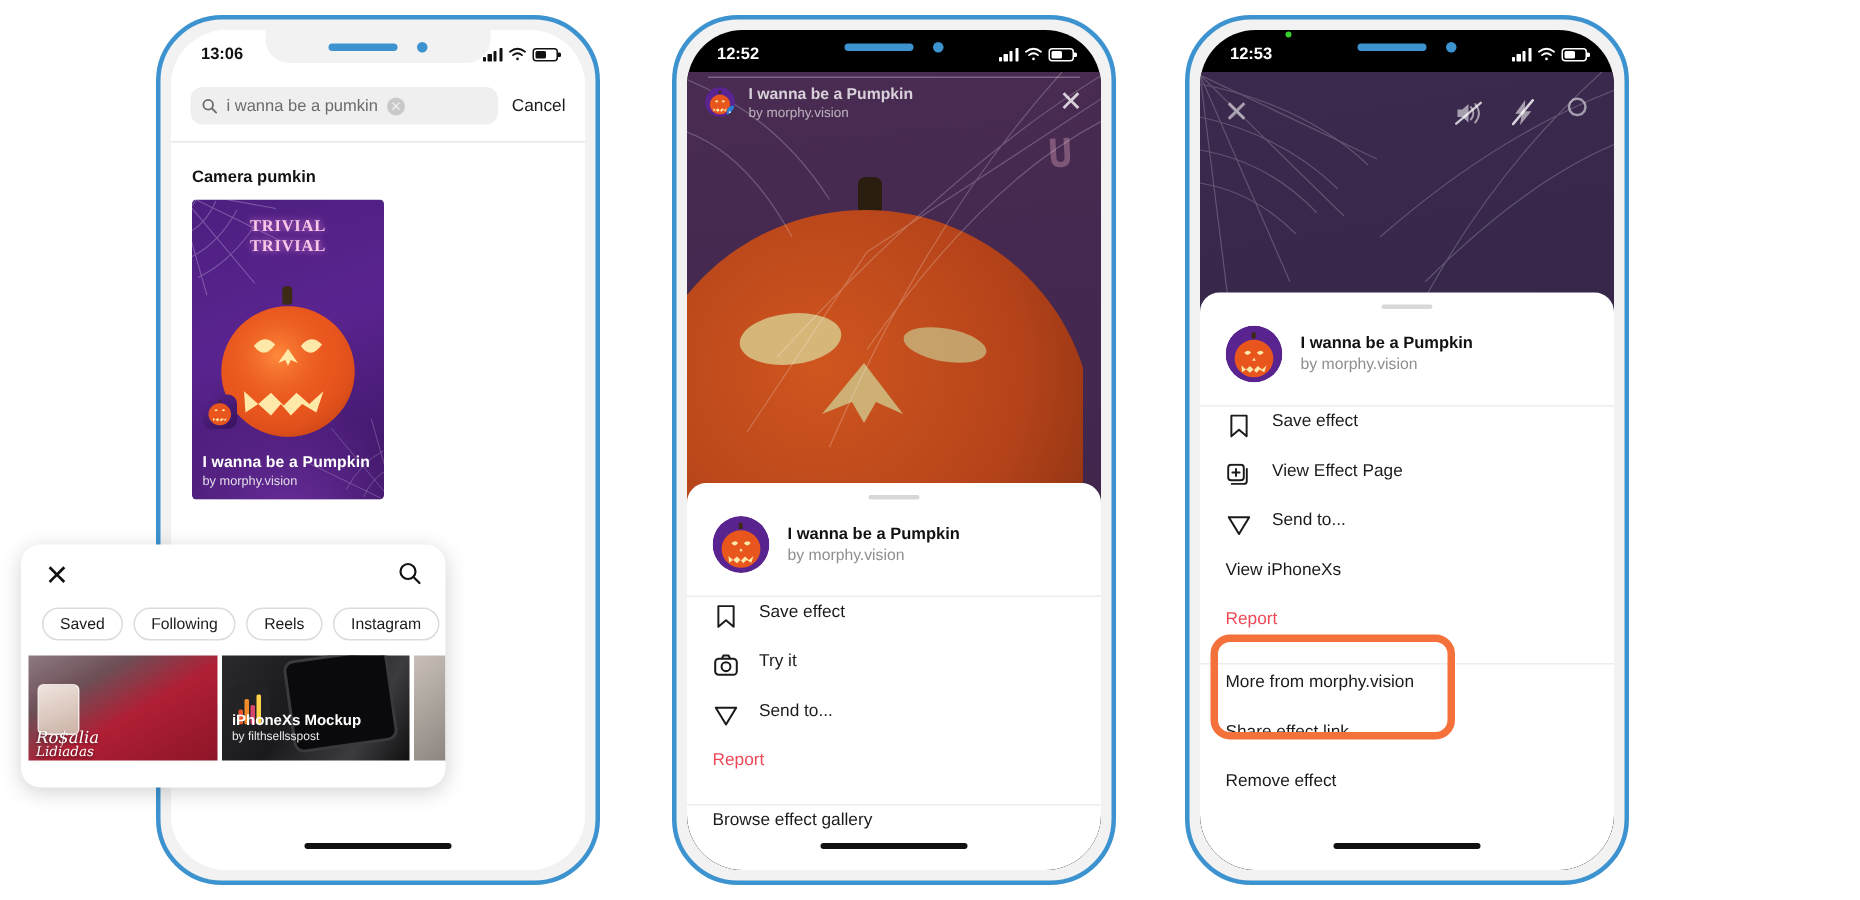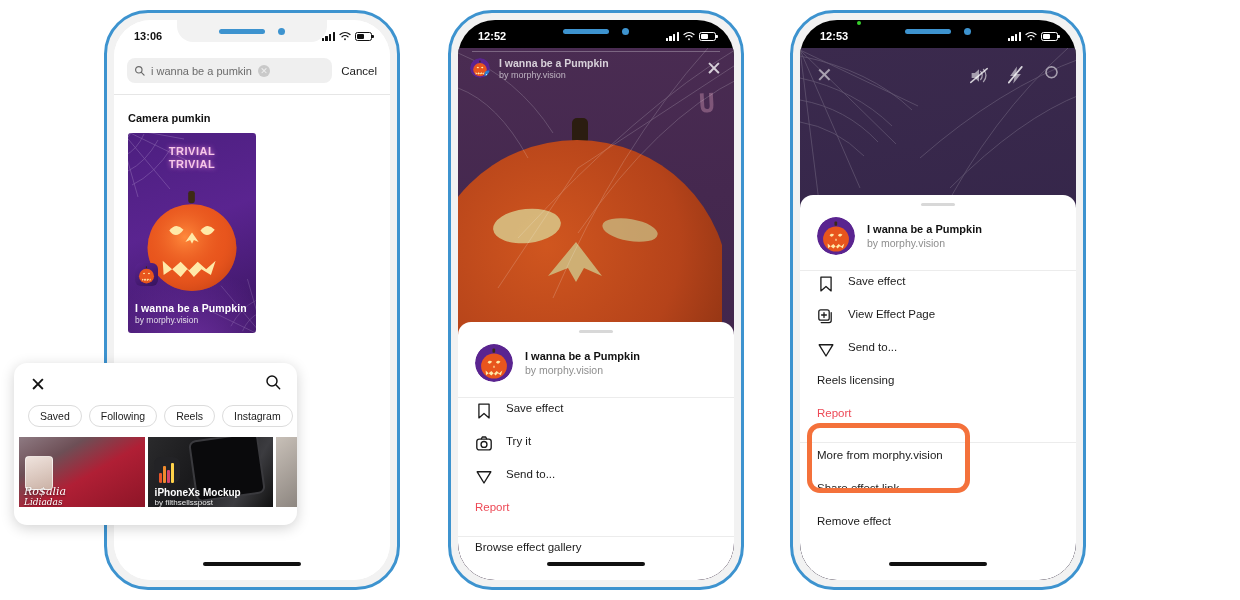--- a/index.html
+++ b/index.html
@@ -96,21 +96,21 @@
     margin-left: 14px; width: 128px; height: 200px; border-radius: 3px;
     position: relative; overflow: hidden;
     background:
       radial-gradient(ellipse 120% 70% at 50% 110%, #6d2fa0 0%, rgba(109,47,160,0) 60%),
       linear-gradient(160deg, #4c1f7f 0%, #5a2490 45%, #3a1560 100%);
   }
   .web { position:absolute; opacity:.30; }
   .web svg { display:block; }
   .card-title-txt {
     position:absolute; top: 12px; left: 0; right: 0; text-align:center;
-    font-family: Liberation Sans, sans-serif;
+    font-family: Liberation Serif, serif;
     font-size: 11px; font-weight: bold; letter-spacing: .5px; line-height: 1.15;
     color: #f7c8e8; text-shadow: 0 0 5px rgba(255,150,230,.8);
   }
   .pumpkin-big {
     position:absolute; left: 50%; top: 56px; transform: translateX(-50%);
     width: 96px; height: 104px;
   }
   .card-badge {
     position:absolute; left: 7px; bottom: 47px; width: 23px; height: 23px; border-radius: 6px;
     background: linear-gradient(145deg,#5a2490,#36135c); overflow:hidden;
@@ -136,21 +136,21 @@
                font-size: 13.5px; font-weight: bold; color:#111; pointer-events:none; }
   .gal-search { margin-left:auto; z-index:2; }
   .pills { display:flex; gap: 7px; padding: 0 14px 10px 14px; }
   .pill {
     border: 1px solid #dcdcdc; border-radius: 13px; height: 22px;
     display:flex; align-items:center; padding: 0 11px;
     font-size: 10.5px; font-weight: normal; color:#1b1b1b; white-space:nowrap;
   }
   .gal-grid { display:flex; gap: 3px; padding: 0 0 0 5px; }
   .g-thumb { width: 133px; height: 70px; position:relative; overflow:hidden; }
-  .g-thumb .lbl { position:absolute; left: 7px; bottom: 0; }
+  .g-thumb .lbl { position:absolute; left: 7px; bottom: 12px; }
   .g-thumb .lbl .t { font-size: 10px; font-weight: bold; color:#fff; }
   .g-thumb .lbl .s { font-size: 8px; color:#e8e8e8; }
   .g-thumb.partial { width: 22px; }
   .g-rosalia {
     background: linear-gradient(150deg,#8e7a82 0%,#6d4f56 28%,#b01f35 55%,#8d1527 100%);
   }
   .g-rosalia .script {
     position:absolute; left: 5px; bottom: 0px;
     font-family:"DejaVu Serif", serif; font-style:italic; font-size: 11px; color:#fff;
     text-shadow: 0 1px 2px rgba(0,0,0,.5); line-height: 1.05; margin-top: 20px;
@@ -602,21 +602,21 @@
           </div>
           <div class="mrow">
             <span class="mico">
               <svg width="16" height="16" viewBox="0 0 20 20" fill="none" stroke="#1b1b1b" stroke-width="1.7">
                 <path d="M1.5 3.5 h17 l-8.5 14 z" stroke-linejoin="round"></path>
               </svg>
             </span>
             <span>Send to...</span>
           </div>
           <div class="mrow noicon">
-            <span>Reels licensing</span>
+            <span>View iPhoneXs</span>
           </div>
           <div class="mrow danger noicon">
             <span>Report</span>
           </div>
         </div>
         <div class="hr"></div>
         <div class="menu" style="padding-top:6px">
           <div class="mrow noicon">
             <span>More from morphy.vision</span>
           </div>

